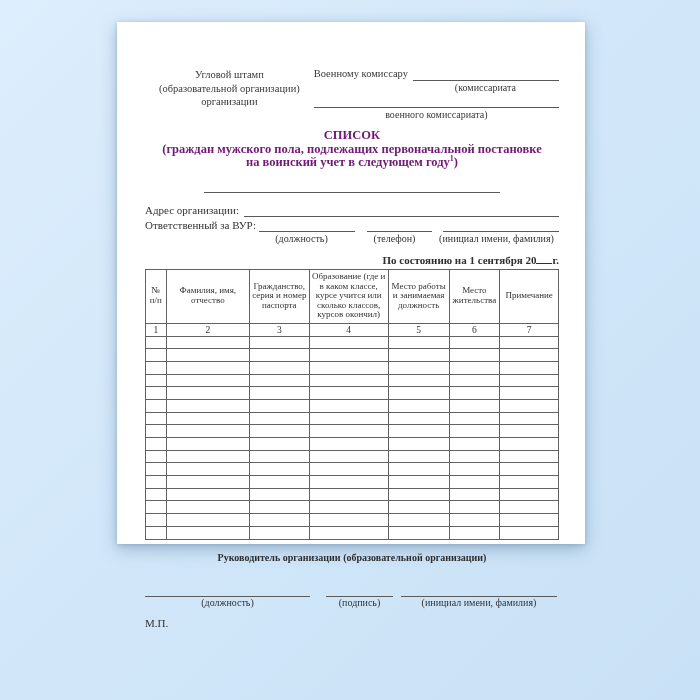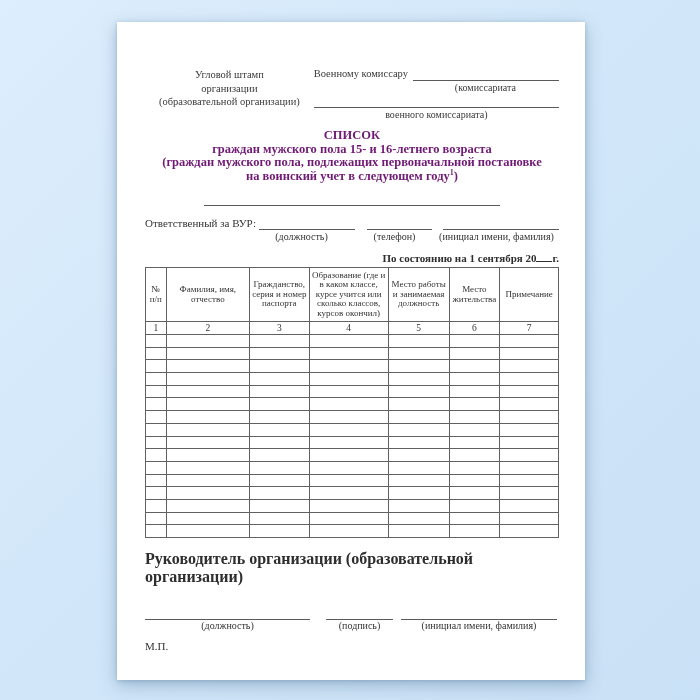--- a/index.html
+++ b/index.html
@@ -3,21 +3,21 @@
 <meta charset="utf-8">
 <style>
   html,body{margin:0;padding:0;}
   body{
     width:700px;height:700px;overflow:hidden;position:relative;
     background:linear-gradient(135deg,#ddeefd 0%,#d2e7f9 45%,#c9e1f6 100%);
     font-family:"Liberation Serif","DejaVu Serif",serif;
     color:#333;
   }
   .paper{
-    position:absolute;left:117px;top:22px;width:468px;height:658px;
+    position:absolute;left:117px;top:22px;width:468px;height:522px;
     background:#ffffff;
     box-shadow:0 5px 16px rgba(90,125,160,.45), 0 1px 4px rgba(90,125,160,.35);
     box-sizing:border-box;
     padding:26px 26px 16px 28px;
   }
   .hdr{display:flex;justify-content:space-between;align-items:flex-start;margin-top:20px;}
   .stamp{width:172px;text-align:center;font-size:10.5px;line-height:13.5px;color:#3a3a3a;}
   .commissar{width:250px;font-size:10.5px;color:#3a3a3a;}
   .frow{display:flex;align-items:flex-start;}
   .frow .lbl{white-space:nowrap;}
@@ -45,21 +45,21 @@
   .g2w{width:11px;}
   .s2{width:65px;}
   .s3{width:117px;}
   .asof{margin-top:9px;text-align:right;font-size:11px;font-weight:600;color:#2e2e2e;}
   .asof .ln{display:inline-block;width:16px;border-bottom:1px solid #2e2e2e;height:10px;}
   table.roster{width:100%;border-collapse:collapse;margin-top:3px;table-layout:fixed;}
   table.roster th,table.roster td{border:1px solid #616161;padding:0 2px;box-sizing:border-box;}
   table.roster th{font-weight:normal;font-size:9px;line-height:9.6px;text-align:center;vertical-align:middle;height:54px;color:#333;}
   table.roster td.num{font-size:9.5px;text-align:center;height:13px;line-height:12px;color:#333;}
   table.roster tr.empty td{height:12.7px;}
-  .director{margin-top:12px;font-size:16px;font-weight:600;color:#2e2e2e;}
+  .director{margin-top:12px;font-size:10px;font-weight:600;color:#2e2e2e;text-align:center;}
   .sigrow{display:flex;margin-top:21px;font-size:10px;}
   .sigcol{text-align:center;}
   .sigcol .ln{border-bottom:1px solid #5a5a5a;height:12px;}
   .sc1{width:165px;}
   .sg1{width:16px;}
   .sc2{width:67px;}
   .sg2{width:8px;}
   .sc3{width:156px;}
   .mp{margin-top:9px;font-size:11px;color:#333;}
   .footnote{margin-top:19px;}
@@ -67,46 +67,49 @@
   .footnote .txt{font-size:9.3px;line-height:11.5px;color:#3a3a3a;margin-top:3px;width:420px;}
 </style>
 </head>
 <body>
 
 <div class="paper">
 
   <div class="hdr">
     <div class="stamp">
       <div>Угловой штамп</div>
+      <div>(образовательной организации)</div>
       <div>организации</div>
-      <div>(образовательной организации)</div>
     </div>
     <div class="commissar">
       <div class="frow">
         <span class="lbl">Военному комиссару</span>
         <span class="fill"></span>
       </div>
       <div class="cap cap1">(комиссариата</div>
       <div class="line-full"></div>
       <div class="cap">военного комиссариата)</div>
     </div>
   </div>
 
   <div class="title">
     <div>СПИСОК</div>
-    <div>граждан мужского пола 15- и 16-летнего возраста</div>
     <div>(граждан мужского пола, подлежащих первоначальной постановке</div>
     <div><span>на воинский учет в следующем году</span><sup>1</sup><span>)</span></div>
   </div>
 
   <div class="orgline">
     <span class="ln"></span>
   </div>
 
   <div class="fields">
+    <div class="frow">
+      <span class="lbl">Адрес организации:</span>
+      <span class="fill"></span>
+    </div>
     <div class="frow">
       <span class="lbl">Ответственный за ВУР:</span>
       <span class="seg s1"></span>
       <span class="g"></span>
       <span class="seg s2"></span>
       <span class="g2w"></span>
       <span class="seg s3"></span>
     </div>
     <div class="vur-caps">
       <span class="sp"></span>

